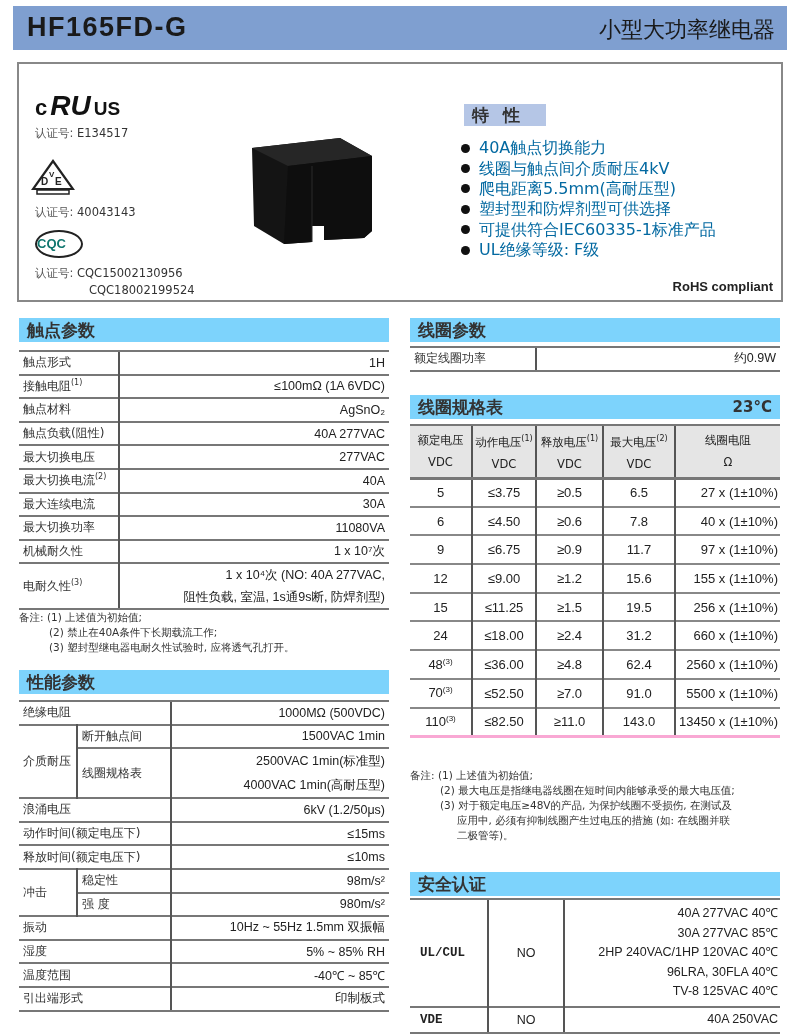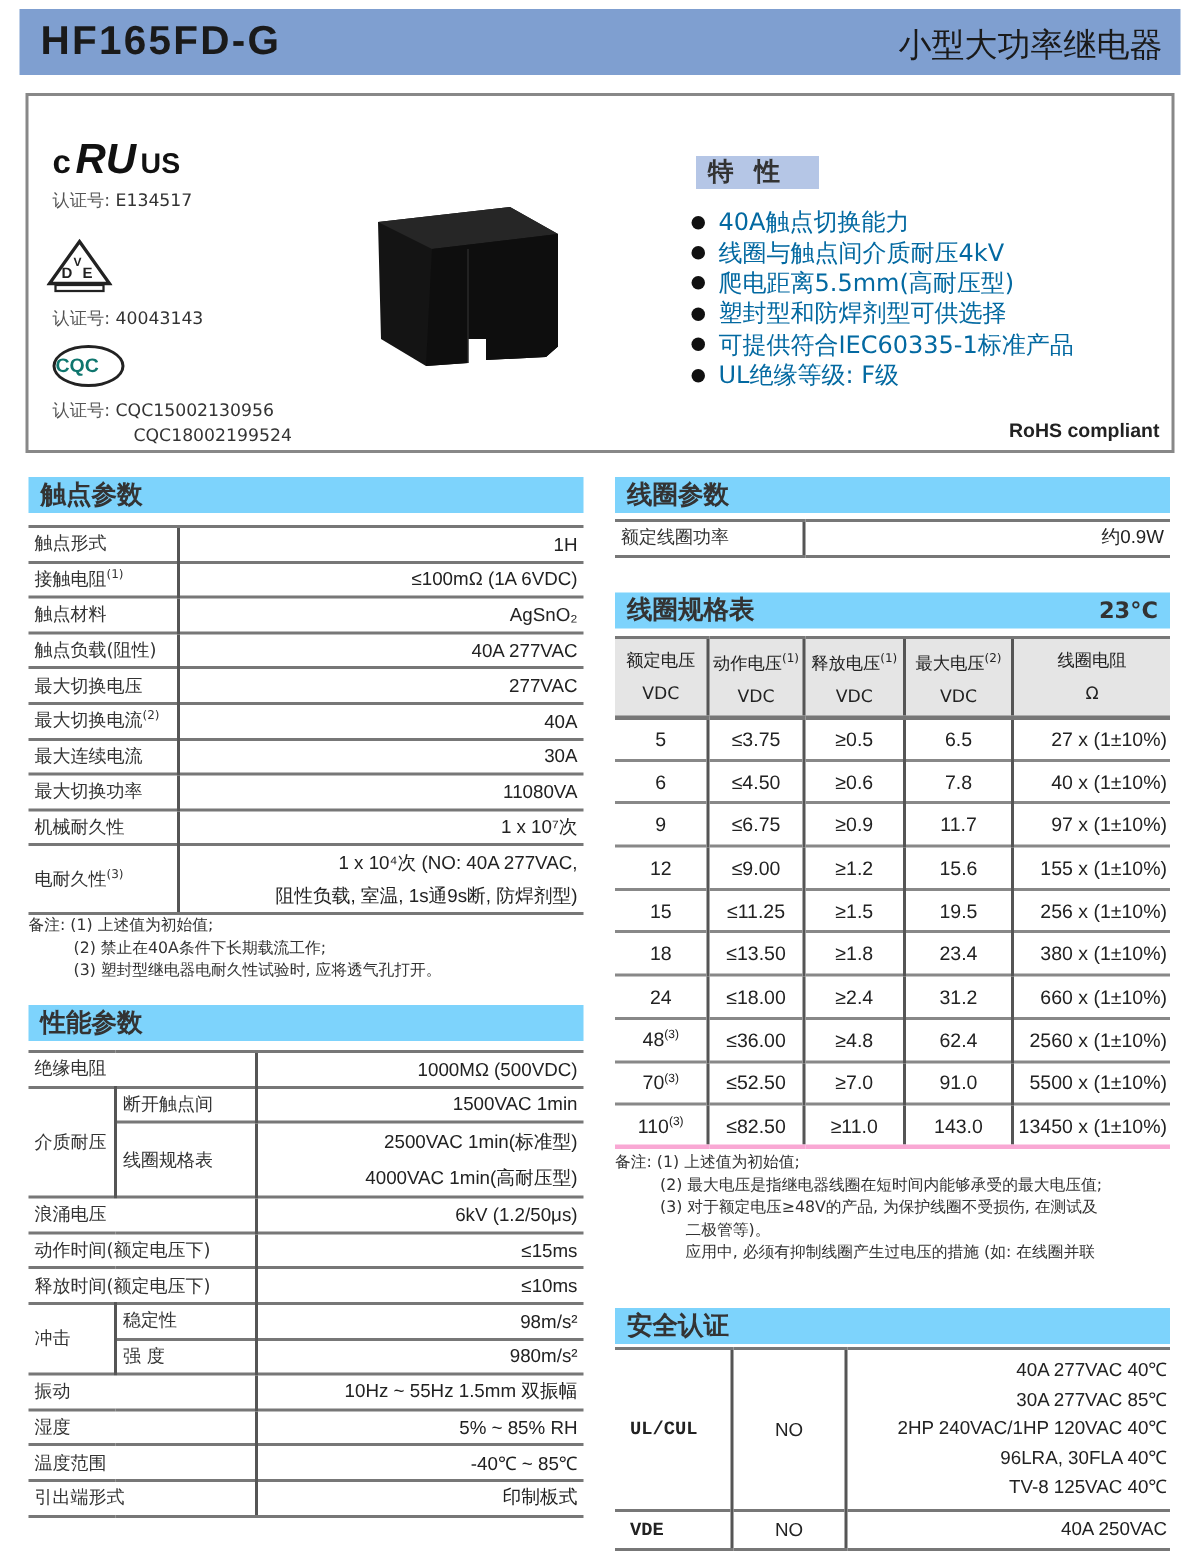--- a/index.html
+++ b/index.html
@@ -325,27 +325,20 @@
         <td class="res">155 x (1±10%)</td>
       </tr>
   <tr>
         <td><span>15</span></td>
         <td>≤11.25</td>
         <td>≥1.5</td>
         <td>19.5</td>
         <td class="res">256 x (1±10%)</td>
       </tr>
   <tr>
-        <td><span>18</span></td>
-        <td>≤13.50</td>
-        <td>≥1.8</td>
-        <td>23.4</td>
-        <td class="res">380 x (1±10%)</td>
-      </tr>
-  <tr>
         <td><span>24</span></td>
         <td>≤18.00</td>
         <td>≥2.4</td>
         <td>31.2</td>
         <td class="res">660 x (1±10%)</td>
       </tr>
   <tr>
         <td><span>48</span><sup>(3)</sup></td>
         <td>≤36.00</td>
         <td>≥4.8</td>
@@ -365,22 +358,22 @@
         <td>≥11.0</td>
         <td>143.0</td>
         <td class="res">13450 x (1±10%)</td>
       </tr>
 </tbody>
   </table>
 <div class="notes" style="left:410px; top:768px;">
   <div><span>备注:</span> <span>(1) 上述值为初始值;</span></div>
   <div class="ind">(2) 最大电压是指继电器线圈在短时间内能够承受的最大电压值;</div>
   <div class="ind">(3) 对于额定电压≥48V的产品, 为保护线圈不受损伤, 在测试及</div>
+  <div class="ind2">应用中, 必须有抑制线圈产生过电压的措施 (如: 在线圈并联</div>
   <div class="ind2">二极管等)。</div>
-  <div class="ind2">应用中, 必须有抑制线圈产生过电压的措施 (如: 在线圈并联</div>
 </div>
 
 <div class="sec-head" style="left:410px; top:872px; width:370px;">安全认证</div>
 <table class="safety">
   <tbody>
       <tr>
     <td>UL/CUL</td>
     <td class="no">NO</td>
     <td class="rat" style="padding-top:4px; padding-bottom:4px;">
       <div>40A 277VAC 40℃</div>

